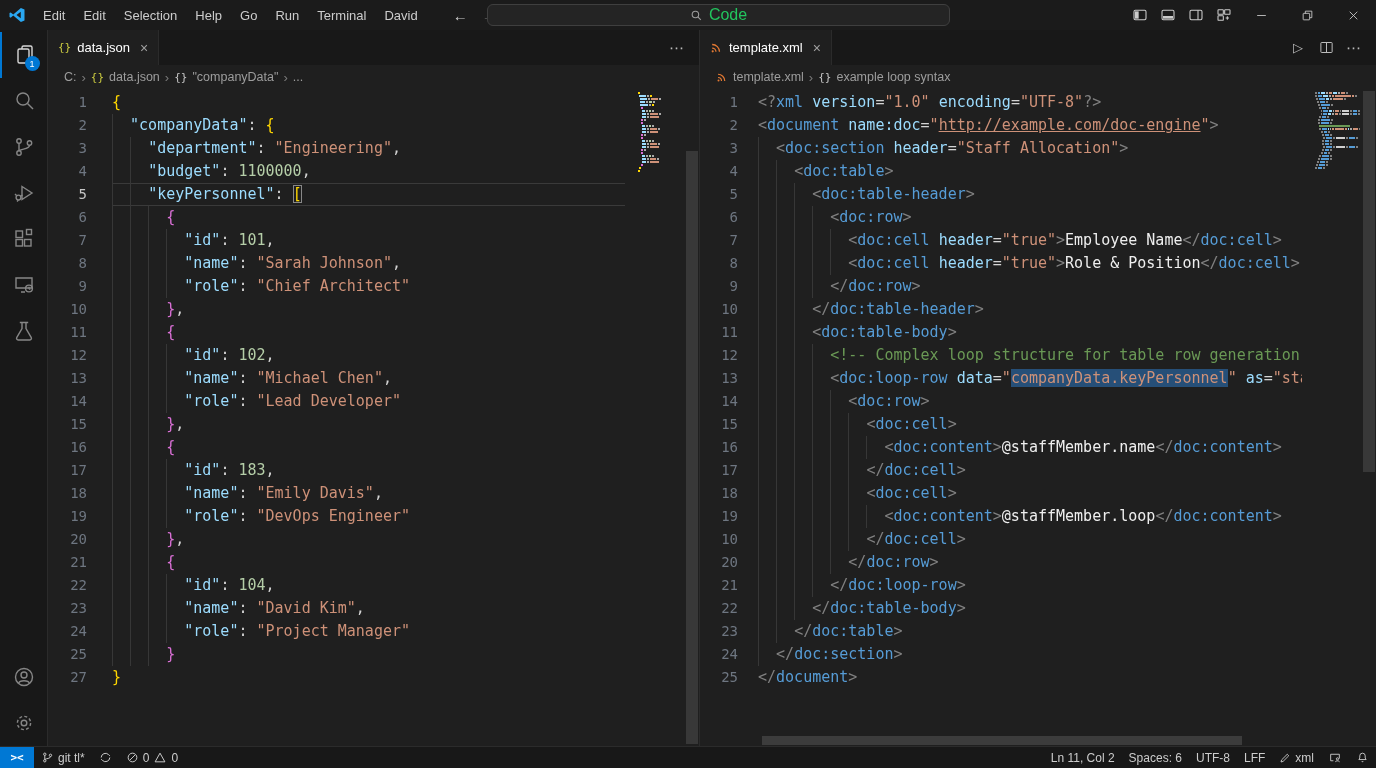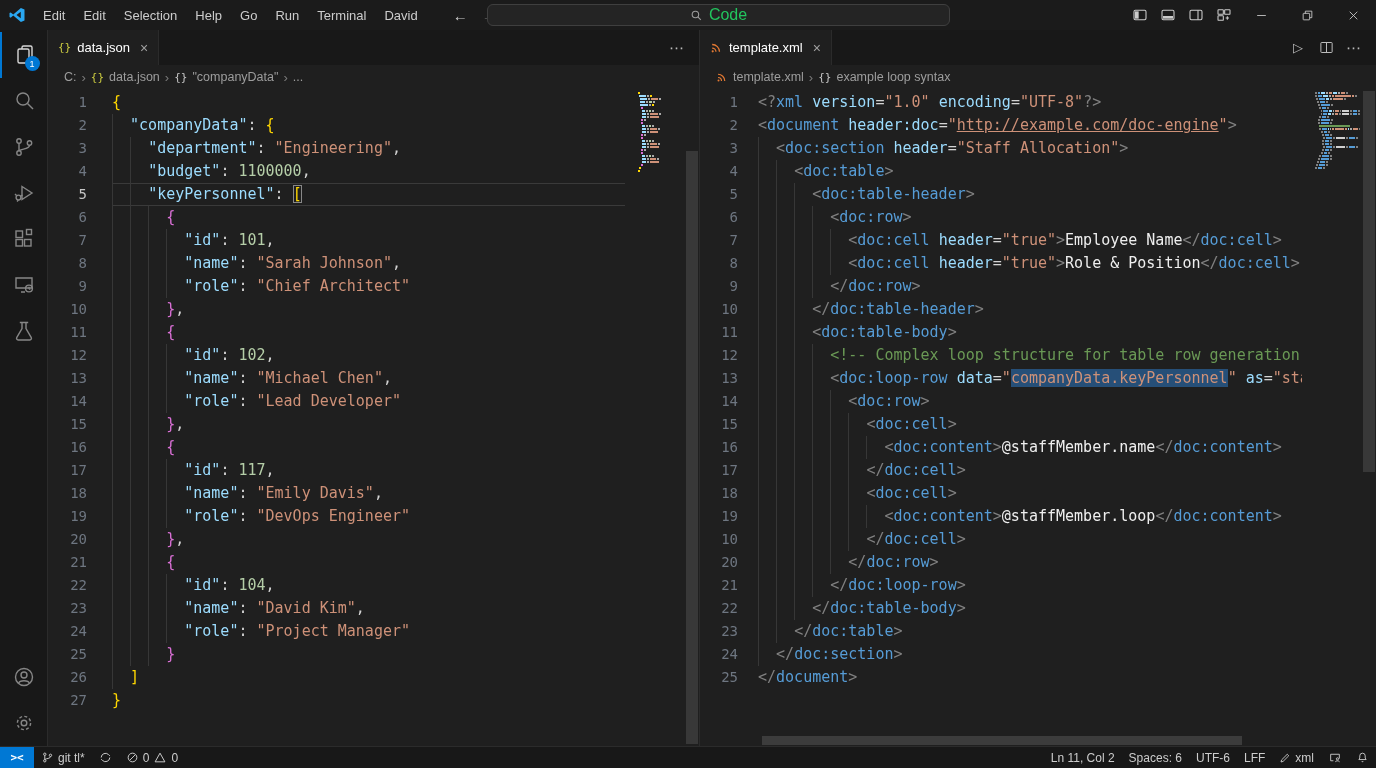--- a/index.html
+++ b/index.html
@@ -324,21 +324,21 @@
               <div class="line">
                 <div class="ln">15</div>
                 <div class="lc"><span class="ig" style="width: 6ch;"></span><span>      </span><span class="b2">}</span><span class="pn">,</span></div>
               </div>
               <div class="line">
                 <div class="ln">16</div>
                 <div class="lc"><span class="ig" style="width: 6ch;"></span><span>      </span><span class="b2">{</span></div>
               </div>
               <div class="line">
                 <div class="ln">17</div>
-                <div class="lc"><span class="ig" style="width: 8ch;"></span><span>        </span><span class="key">"id"</span><span class="pn">: </span><span class="num">117</span><span class="pn">,</span></div>
+                <div class="lc"><span class="ig" style="width: 8ch;"></span><span>        </span><span class="key">"id"</span><span class="pn">: </span><span class="num">183</span><span class="pn">,</span></div>
               </div>
               <div class="line">
                 <div class="ln">18</div>
                 <div class="lc"><span class="ig" style="width: 8ch;"></span><span>        </span><span class="key">"name"</span><span class="pn">: </span><span class="str">"Emily Davis"</span><span class="pn">,</span></div>
               </div>
               <div class="line">
                 <div class="ln">19</div>
                 <div class="lc"><span class="ig" style="width: 8ch;"></span><span>        </span><span class="key">"role"</span><span class="pn">: </span><span class="str">"DevOps Engineer"</span></div>
               </div>
               <div class="line">
@@ -357,24 +357,20 @@
                 <div class="ln">23</div>
                 <div class="lc"><span class="ig" style="width: 8ch;"></span><span>        </span><span class="key">"name"</span><span class="pn">: </span><span class="str">"David Kim"</span><span class="pn">,</span></div>
               </div>
               <div class="line">
                 <div class="ln">24</div>
                 <div class="lc"><span class="ig" style="width: 8ch;"></span><span>        </span><span class="key">"role"</span><span class="pn">: </span><span class="str">"Project Manager"</span></div>
               </div>
               <div class="line">
                 <div class="ln">25</div>
                 <div class="lc"><span class="ig" style="width: 6ch;"></span><span>      </span><span class="b2">}</span></div>
-              </div>
-              <div class="line">
-                <div class="ln">26</div>
-                <div class="lc"><span class="ig" style="width: 2ch;"></span><span>  </span><span class="b1">]</span></div>
               </div>
               <div class="line">
                 <div class="ln">27</div>
                 <div class="lc"><span class="b1">}</span></div>
               </div>
             </div>
           <div class="minimap">
               <div class="mm-row" style="padding-left: 0px;">
                 <span class="mm-tk" style="width: 2px; background: rgb(255, 215, 0);"></span>
               </div>
@@ -541,21 +537,21 @@
           <span>example loop syntax</span>
         </div>
         <div class="editor-wrap">
           <div class="editor-lines">
               <div class="line">
                 <div class="ln">1</div>
                 <div class="lc"><span class="tp">&lt;?</span><span class="tag">xml</span><span class="pn"> </span><span class="attr">version</span><span class="pn">=</span><span class="str">"1.0"</span><span class="pn"> </span><span class="attr">encoding</span><span class="pn">=</span><span class="str">"UTF-8"</span><span class="tp">?&gt;</span></div>
               </div>
               <div class="line">
                 <div class="ln">2</div>
-                <div class="lc"><span class="tp">&lt;</span><span class="tag">document</span><span class="pn"> </span><span class="attr">header:doc</span><span class="pn">=</span><span class="str">"</span><span class="str link">http://example.com/doc-engine</span><span class="str">"</span><span class="tp">&gt;</span></div>
+                <div class="lc"><span class="tp">&lt;</span><span class="tag">document</span><span class="pn"> </span><span class="attr">name:doc</span><span class="pn">=</span><span class="str">"</span><span class="str link">http://example.com/doc-engine</span><span class="str">"</span><span class="tp">&gt;</span></div>
               </div>
               <div class="line">
                 <div class="ln">3</div>
                 <div class="lc"><span class="ig" style="width: 2ch;"></span><span>  </span><span class="tp">&lt;</span><span class="tag">doc:section</span><span class="pn"> </span><span class="attr">header</span><span class="pn">=</span><span class="str">"Staff Allocation"</span><span class="tp">&gt;</span></div>
               </div>
               <div class="line">
                 <div class="ln">4</div>
                 <div class="lc"><span class="ig" style="width: 4ch;"></span><span>    </span><span class="tp">&lt;</span><span class="tag">doc:table</span><span class="tp">&gt;</span></div>
               </div>
               <div class="line">
@@ -856,21 +852,21 @@
       <span>0</span>
       <svg class="ic" width="14" height="13" viewBox="0 0 24 24" fill="none" stroke="#cccccc" stroke-width="1.8">
         <path d="M12 4 21 20H3z"></path>
       </svg>
       <span>0</span>
     </div>
     <div class="sb-fill"></div>
     <div class="sb-right">
       <span class="sb-item">Ln 11, Col 2</span>
       <span class="sb-item">Spaces: 6</span>
-      <span class="sb-item">UTF-6</span>
+      <span class="sb-item">UTF-8</span>
       <span class="sb-item">LFF</span>
       <span class="sb-item">
         <svg class="ic" width="12" height="12" viewBox="0 0 24 24" fill="none" stroke="#cccccc" stroke-width="1.8">
           <path d="M4 20l1.2-4.2L16.5 4.5l3 3L8.2 18.8z"></path>
         </svg>
         <span>xml</span>
       </span>
       <span class="sb-item">
         <svg class="ic" width="14" height="13" viewBox="0 0 24 24" fill="none" stroke="#cccccc" stroke-width="1.7">
           <path d="M9 18H4V6h16v8"></path>

